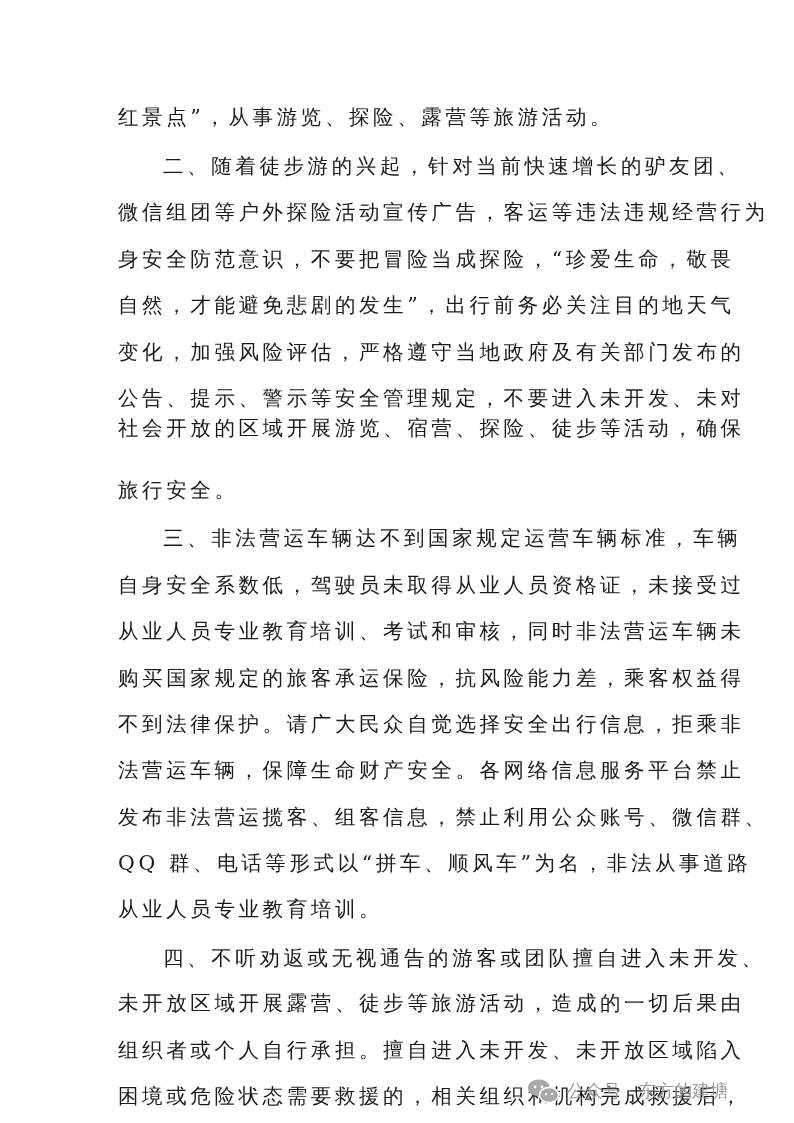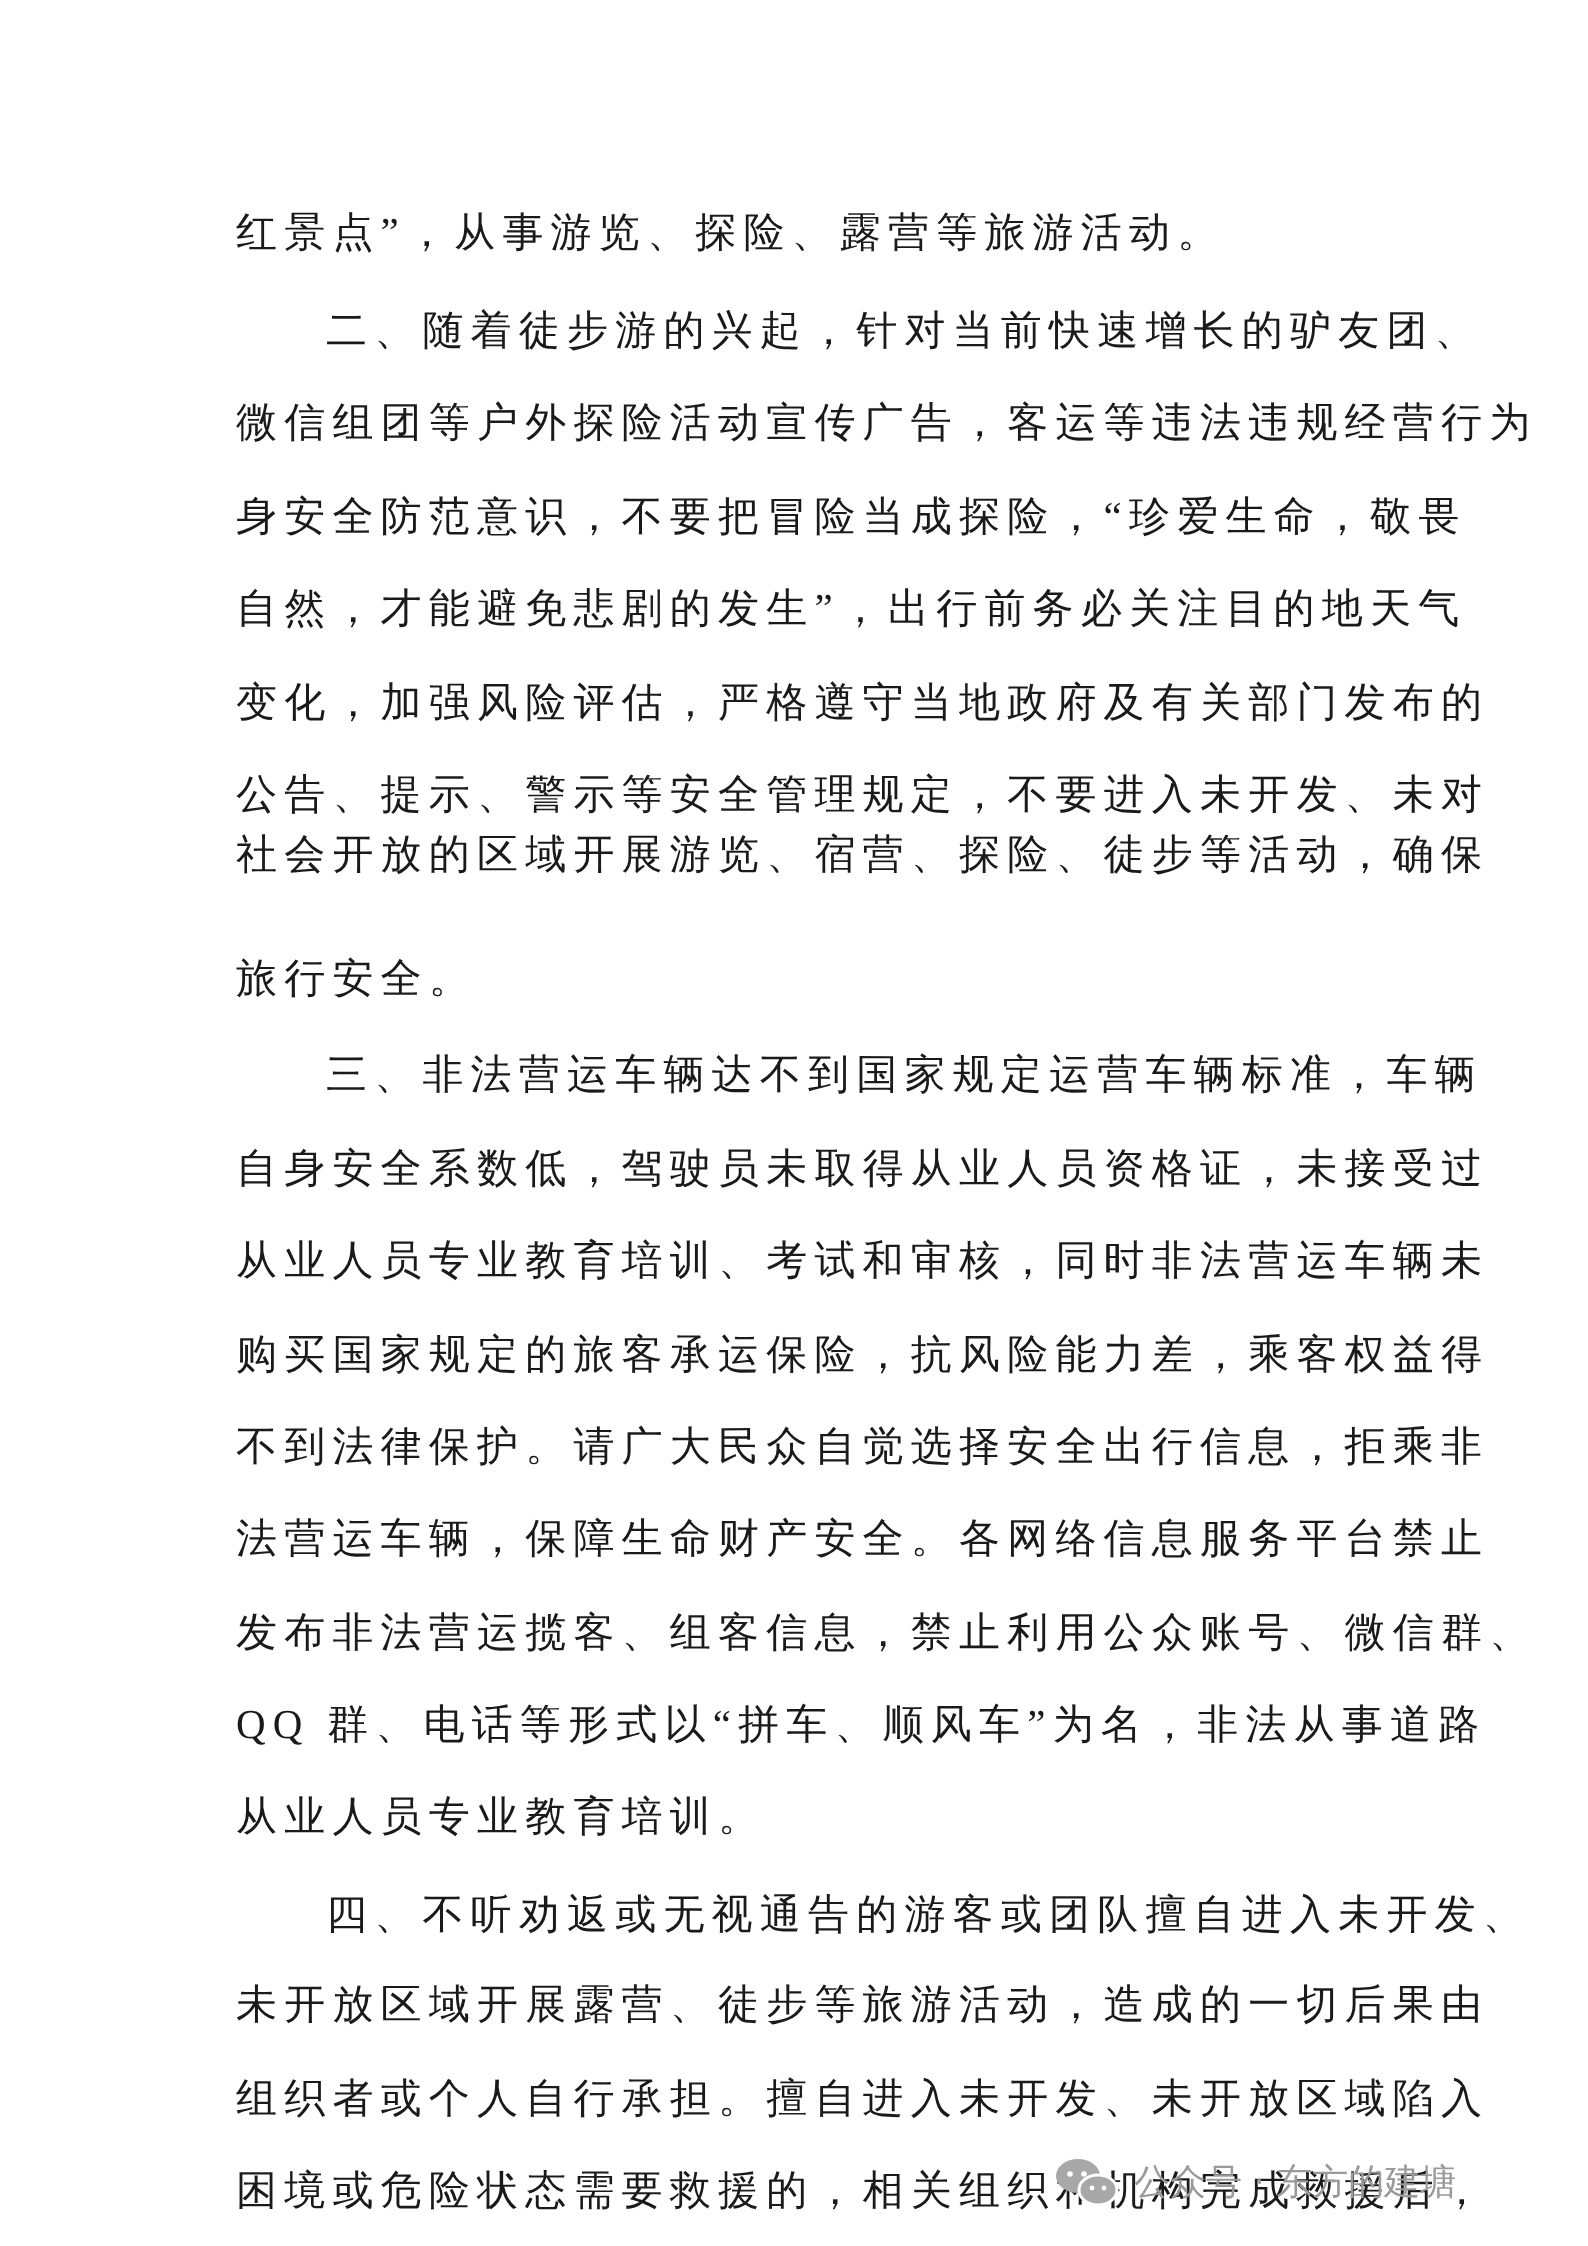--- a/index.html
+++ b/index.html
@@ -1,20 +1,20 @@
 <!DOCTYPE html>
 <html><head>
   <meta charset="utf-8">
   <style>
     html, body { margin:0; padding:0; background:#ffffff; }
     body { width:794px; height:1123px; position:relative; overflow:hidden;
       font-family: "DejaVu Serif", "Liberation Serif", serif; color:#1a1a1a; }
     .page { position:absolute; left:0; top:0; width:794px; height:1123px; }
     .line { position:absolute; left:118px; width:570px; font-size:20.5px; line-height:24px;
-      white-space:nowrap; letter-spacing:3.6px;font-family:Liberation Serif, serif; }
+      white-space:nowrap; letter-spacing:3.6px; }
     .watermark { position:absolute; left:527px; top:1078px; height:26px; display:flex; align-items:center;
       font-family:"DejaVu Sans", "Liberation Sans", sans-serif; font-size:18px; color:#9a9a9a; }
     .wm-icon { width:34px; height:26px; margin-right:6px; position:relative; }
   </style>
 </head>
 <body>
 
 <div class="page">
   <div class="line" style="top:105px">红景点”，从事游览、探险、露营等旅游活动。</div>
   <div class="line" style="top:154px;left:163px">二、随着徒步游的兴起，针对当前快速增长的驴友团、</div>

